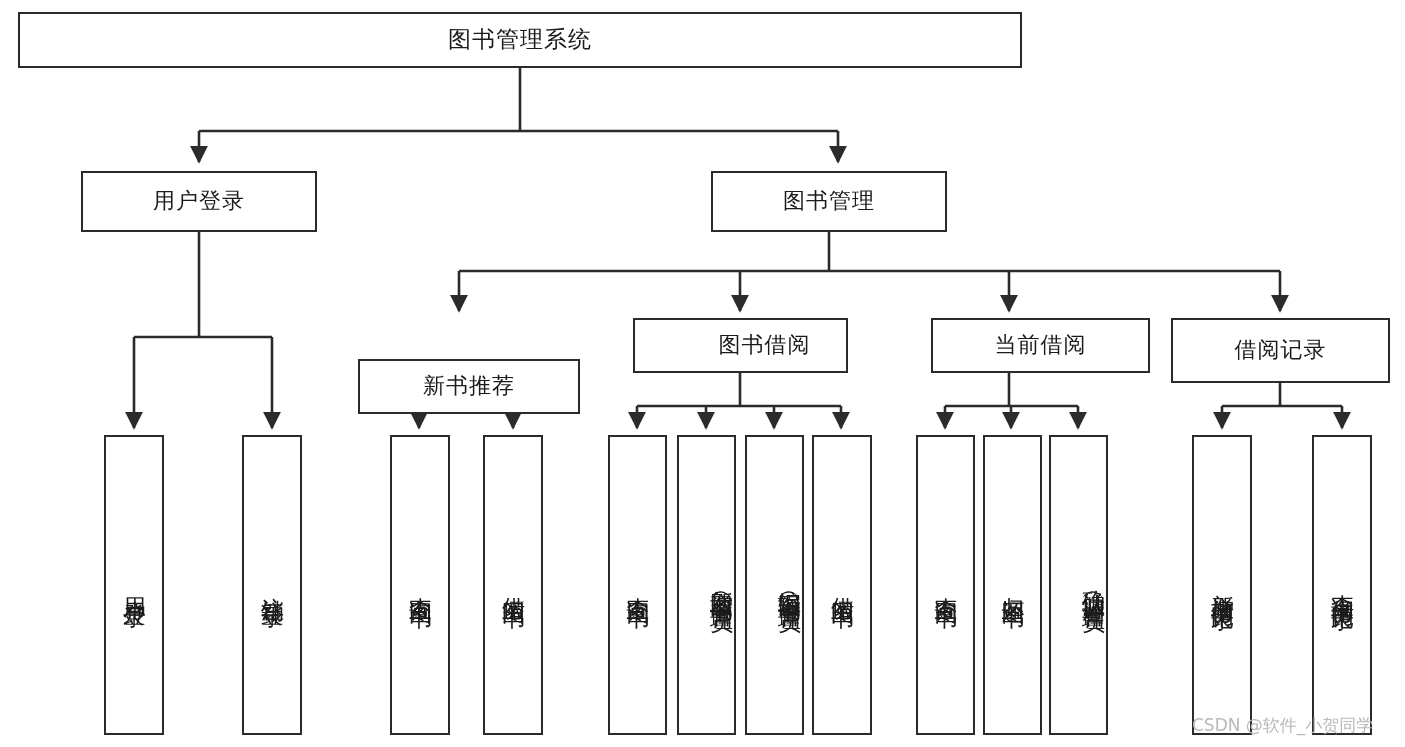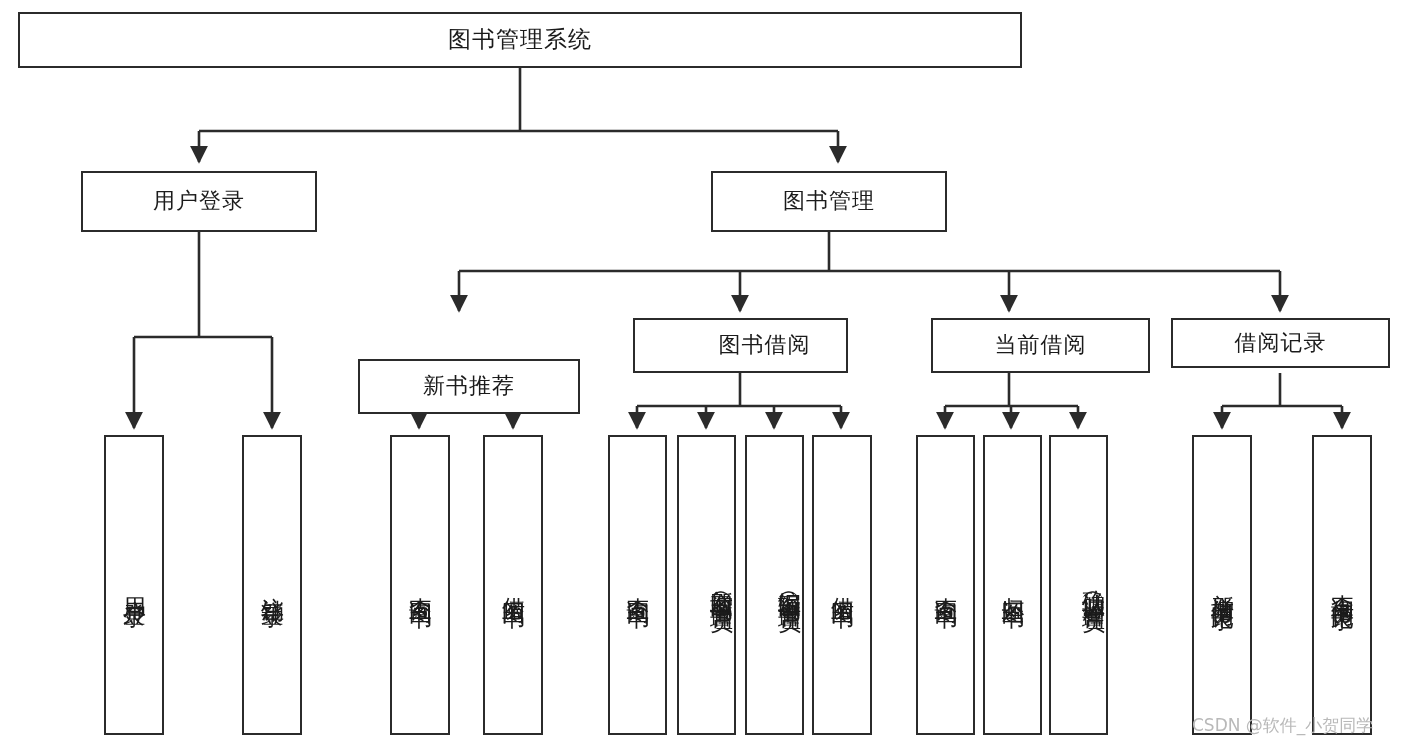--- a/index.html
+++ b/index.html
@@ -97,21 +97,21 @@
   </svg>
 
   <div class="node h root" style="left:18px;top:12px;width:1004px;height:56px;">图书管理系统</div>
 
   <div class="node h" style="left:81px;top:171px;width:236px;height:61px;">用户登录</div>
   <div class="node h" style="left:711px;top:171px;width:236px;height:61px;">图书管理</div>
 
   <div class="node h" style="left:358px;top:318px;width:222px;height:55px;margin-top:41px;">新书推荐</div>
   <div class="node h" style="left:633px;top:318px;width:215px;height:55px;padding-left:48px;">图书借阅</div>
   <div class="node h" style="left:931px;top:318px;width:219px;height:55px;">当前借阅</div>
-  <div class="node h" style="left:1171px;top:318px;width:219px;height:50px;">借阅记录</div>
+  <div class="node h" style="left:1171px;top:318px;width:219px;height:65px;">借阅记录</div>
 
   <div class="node v" style="left:104px;top:435px;width:60px;height:300px;">用户登录</div>
   <div class="node v" style="left:242px;top:435px;width:60px;height:300px;">注销登录</div>
 
   <div class="node v" style="left:390px;top:435px;width:60px;height:300px;">查询图书</div>
   <div class="node v" style="left:483px;top:435px;width:60px;height:300px;">借阅图书</div>
 
   <div class="node v" style="left:608px;top:435px;width:59px;height:300px;">查询图书</div>
   <div class="node v topalign" style="left:677px;top:435px;width:59px;height:300px;">新增图书（管理员）</div>
   <div class="node v topalign" style="left:745px;top:435px;width:59px;height:300px;">编辑图书（管理员）</div>

